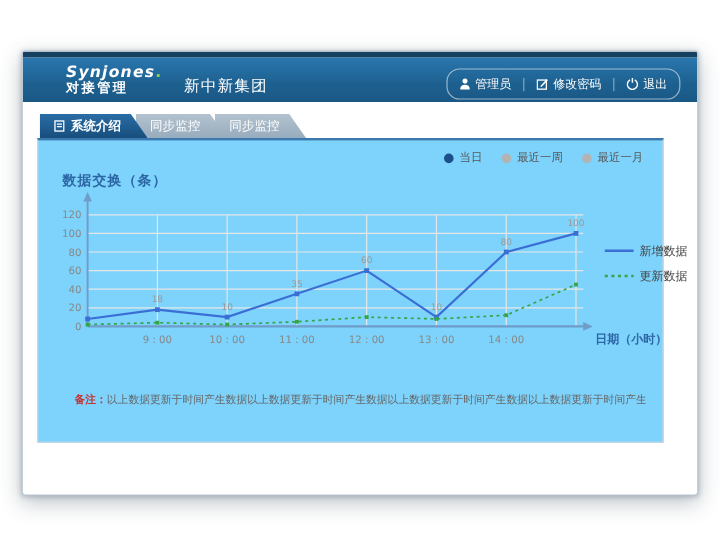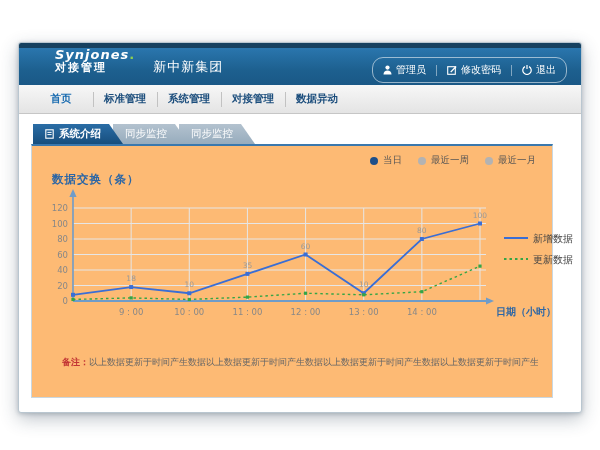--- a/index.html
+++ b/index.html
@@ -11,21 +11,21 @@
   .window {
     position:absolute; left:18px; top:42px; width:564px; height:371px;
     background:#ffffff; border-radius:3px; overflow:hidden;
     box-shadow:0 6px 18px rgba(40,60,80,.30), 0 1px 4px rgba(40,60,80,.25);
     border:1px solid #b9c6d0;
   }
 
   
   .hdr-strip { height:5px; background:#16405f; }
   .hdr {
-    height:37px; display:flex; 
+    height:37px; display:flex; align-items:center;
     background:linear-gradient(#2a76ae, #1d608f 60%, #1a5886);
     color:#fff; padding:0 12px; position:relative;
   }
   .logo { margin-left:24px; line-height:1.05; cursor:pointer; }
   .logo-en { font-size:13px; font-weight:bold; font-style:italic; letter-spacing:1px; }
   .logo-en .logo-dot { color:#8fd14f; font-style:normal; }
   .logo-cn { font-size:11px; font-weight:bold; letter-spacing:2px; }
   .app-title { font-size:13px; margin-left:18px; margin-top:10px; letter-spacing:1px; }
 
   .user-bar {
@@ -59,21 +59,21 @@
     color:#fff; font-size:10.5px; padding:0 22px 0 12px; cursor:pointer;
     clip-path:polygon(0 0, calc(100% - 14px) 0, 100% 100%, 0 100%);
     background:linear-gradient(#b3c2cf,#97acbd); margin-right:-10px;
   }
   .tab.active {
     background:linear-gradient(#2a6da6,#174e7d); font-weight:bold; z-index:3;
   }
   .tab-icon svg { display:block; }
 
   .panel {
-    position:relative; height:254px; background:#fdba74;
+    position:relative; height:254px; background:#7dd3fc;
     border:1px solid #c9d7e1; border-top:2px solid #3a78ad;
   }
 
   .filter-row {
     position:absolute; top:8px; right:16px; display:flex; gap:16px; align-items:center;
   }
   .radio { display:flex; align-items:center; gap:5px; font-size:9.5px; color:#555; cursor:pointer; }
   .radio .dot { width:8px; height:8px; border-radius:50%; background:#b3b3b3; }
   .radio.selected .dot { background:#1d4f8a; }
 
@@ -132,27 +132,20 @@
             <svg width="10" height="10" viewBox="0 0 10 10">
                 <path d="M3 1.6 A4.2 4.2 0 1 0 7 1.6" fill="none" stroke="#fff" stroke-width="1.2"></path>
                 <line x1="5" y1="0" x2="5" y2="4" stroke="#fff" stroke-width="1.2"></line>
               </svg>
           </span>
           <span>退出</span>
         </span>
       </div>
     </div>
 
-    <div class="nav">
-      <div class="nav-item active">首页</div>
-      <div class="nav-item">标准管理</div>
-      <div class="nav-item">系统管理</div>
-      <div class="nav-item">对接管理</div>
-      <div class="nav-item">数据异动</div>
-    </div>
 
     <div class="content">
       <div class="tabs">
         <div class="tab active">
           <span class="tab-icon">
             <svg width="9" height="10" viewBox="0 0 9 10">
                 <rect x="0.8" y="0.8" width="7.4" height="8.4" fill="none" stroke="#fff" stroke-width="1.1"></rect>
                 <line x1="2.4" y1="3.4" x2="6.6" y2="3.4" stroke="#fff" stroke-width="1"></line>
                 <line x1="2.4" y1="5.6" x2="6.6" y2="5.6" stroke="#fff" stroke-width="1"></line>
               </svg>

